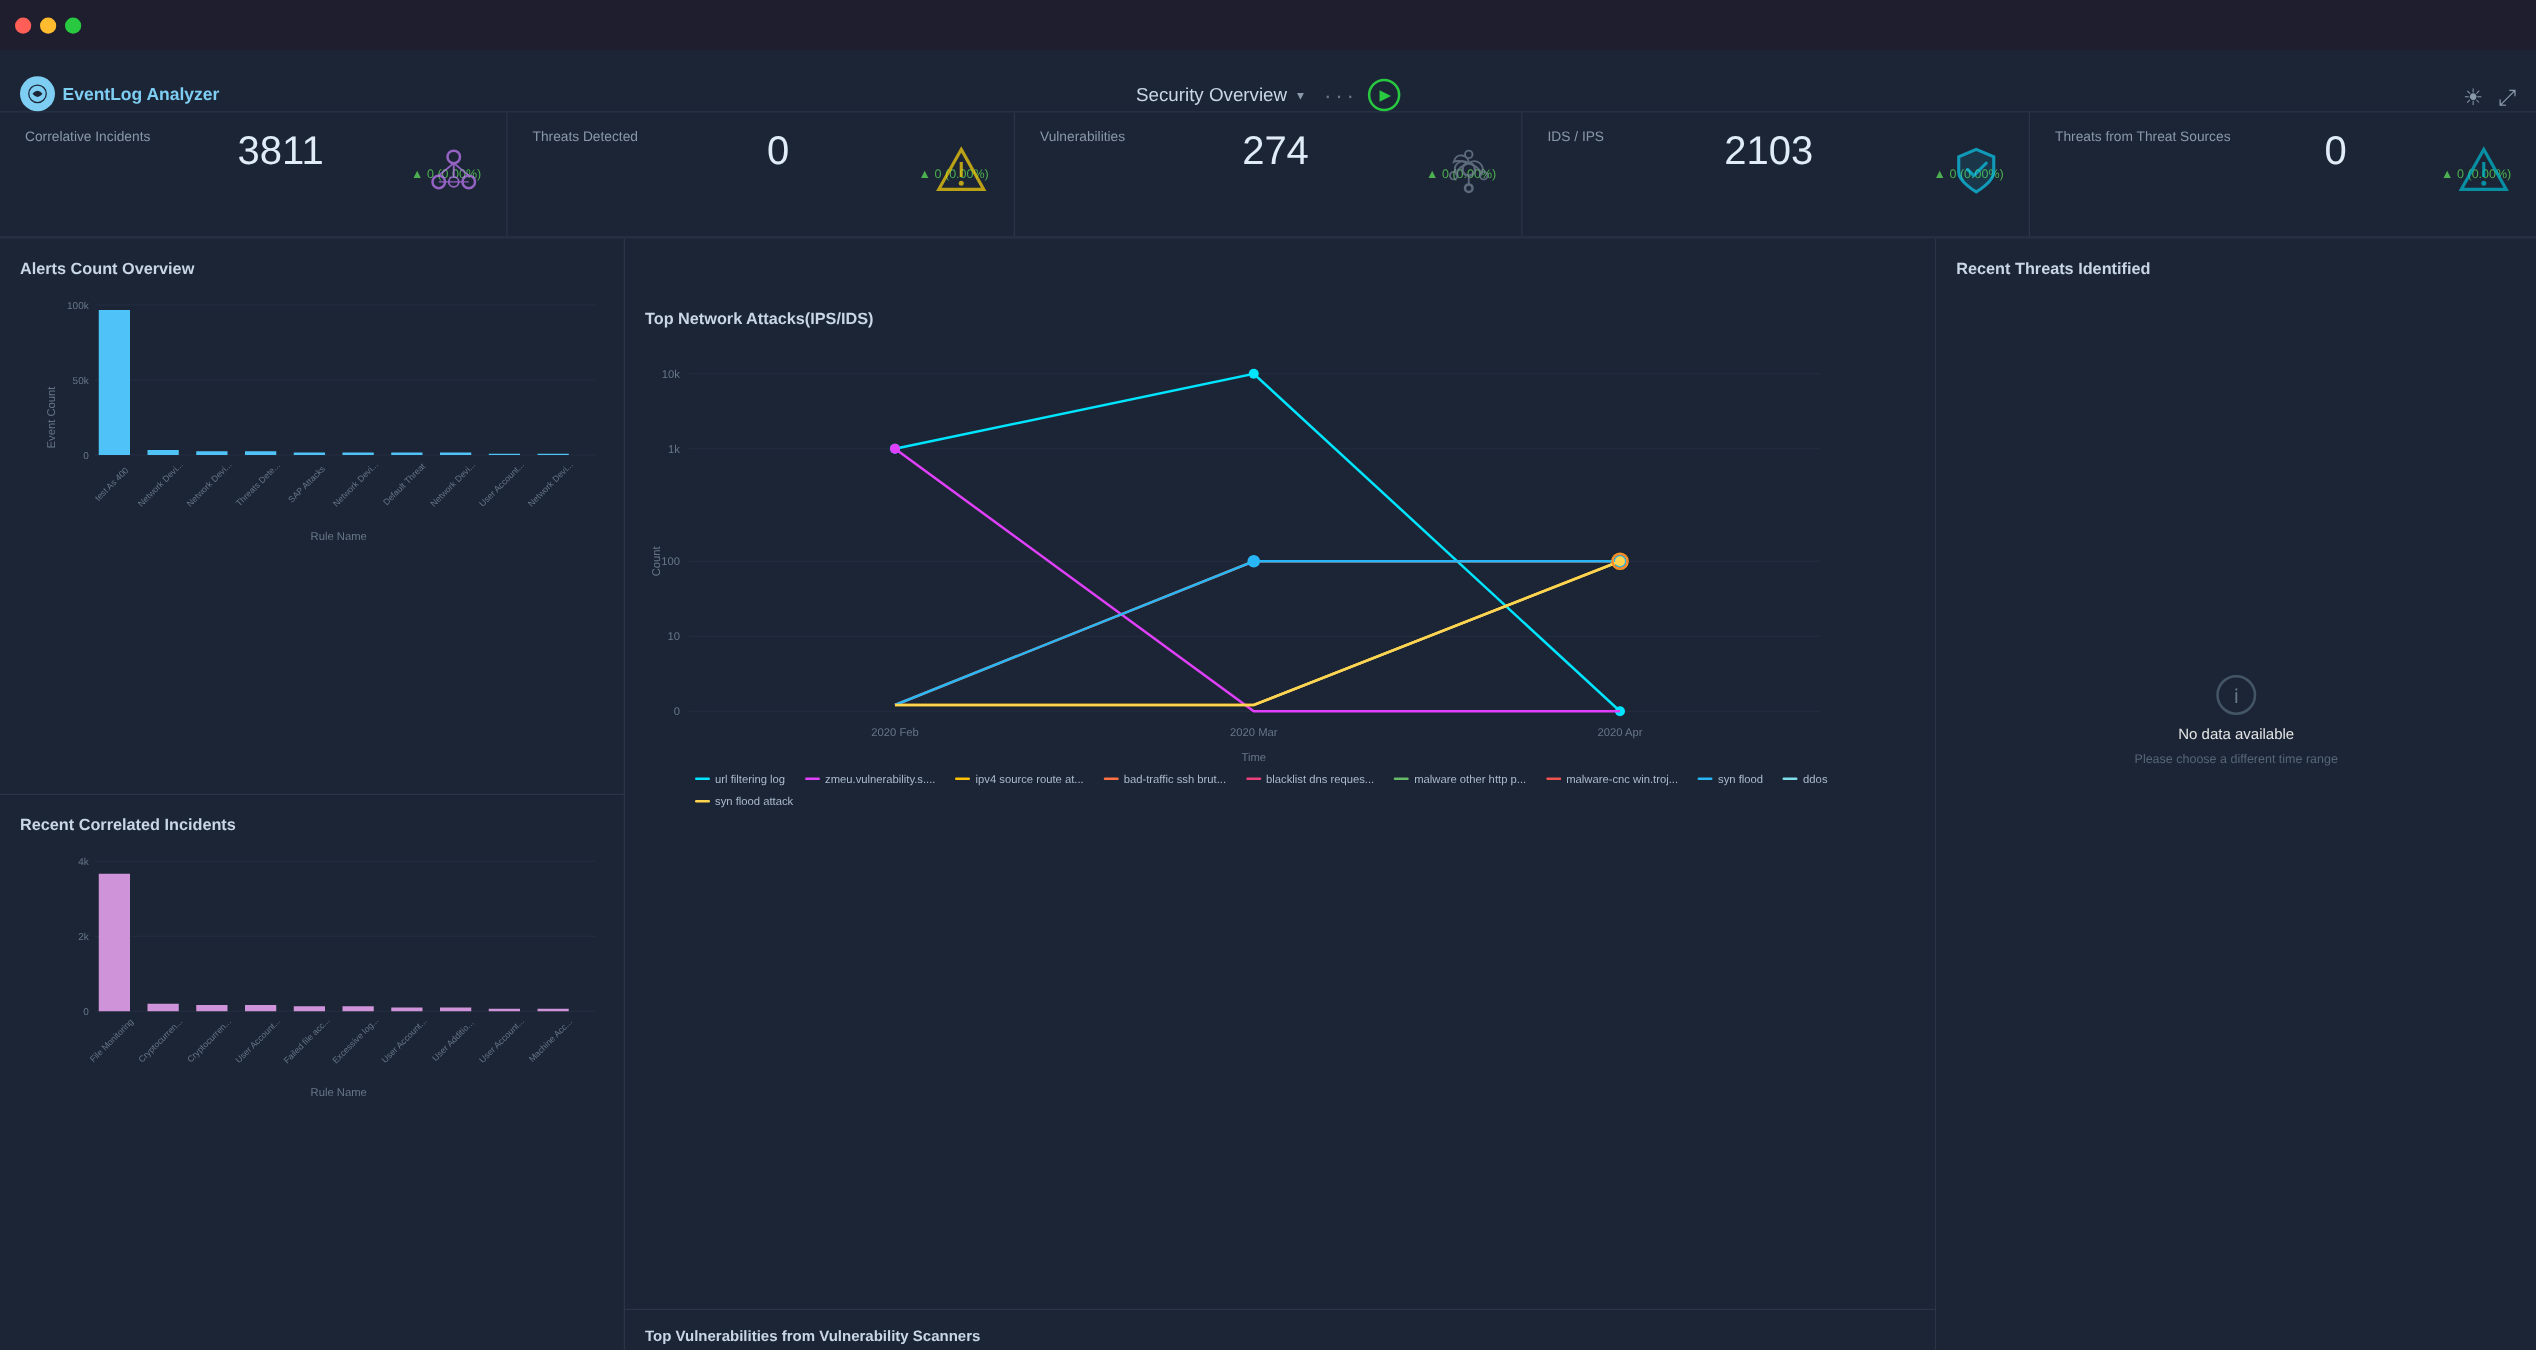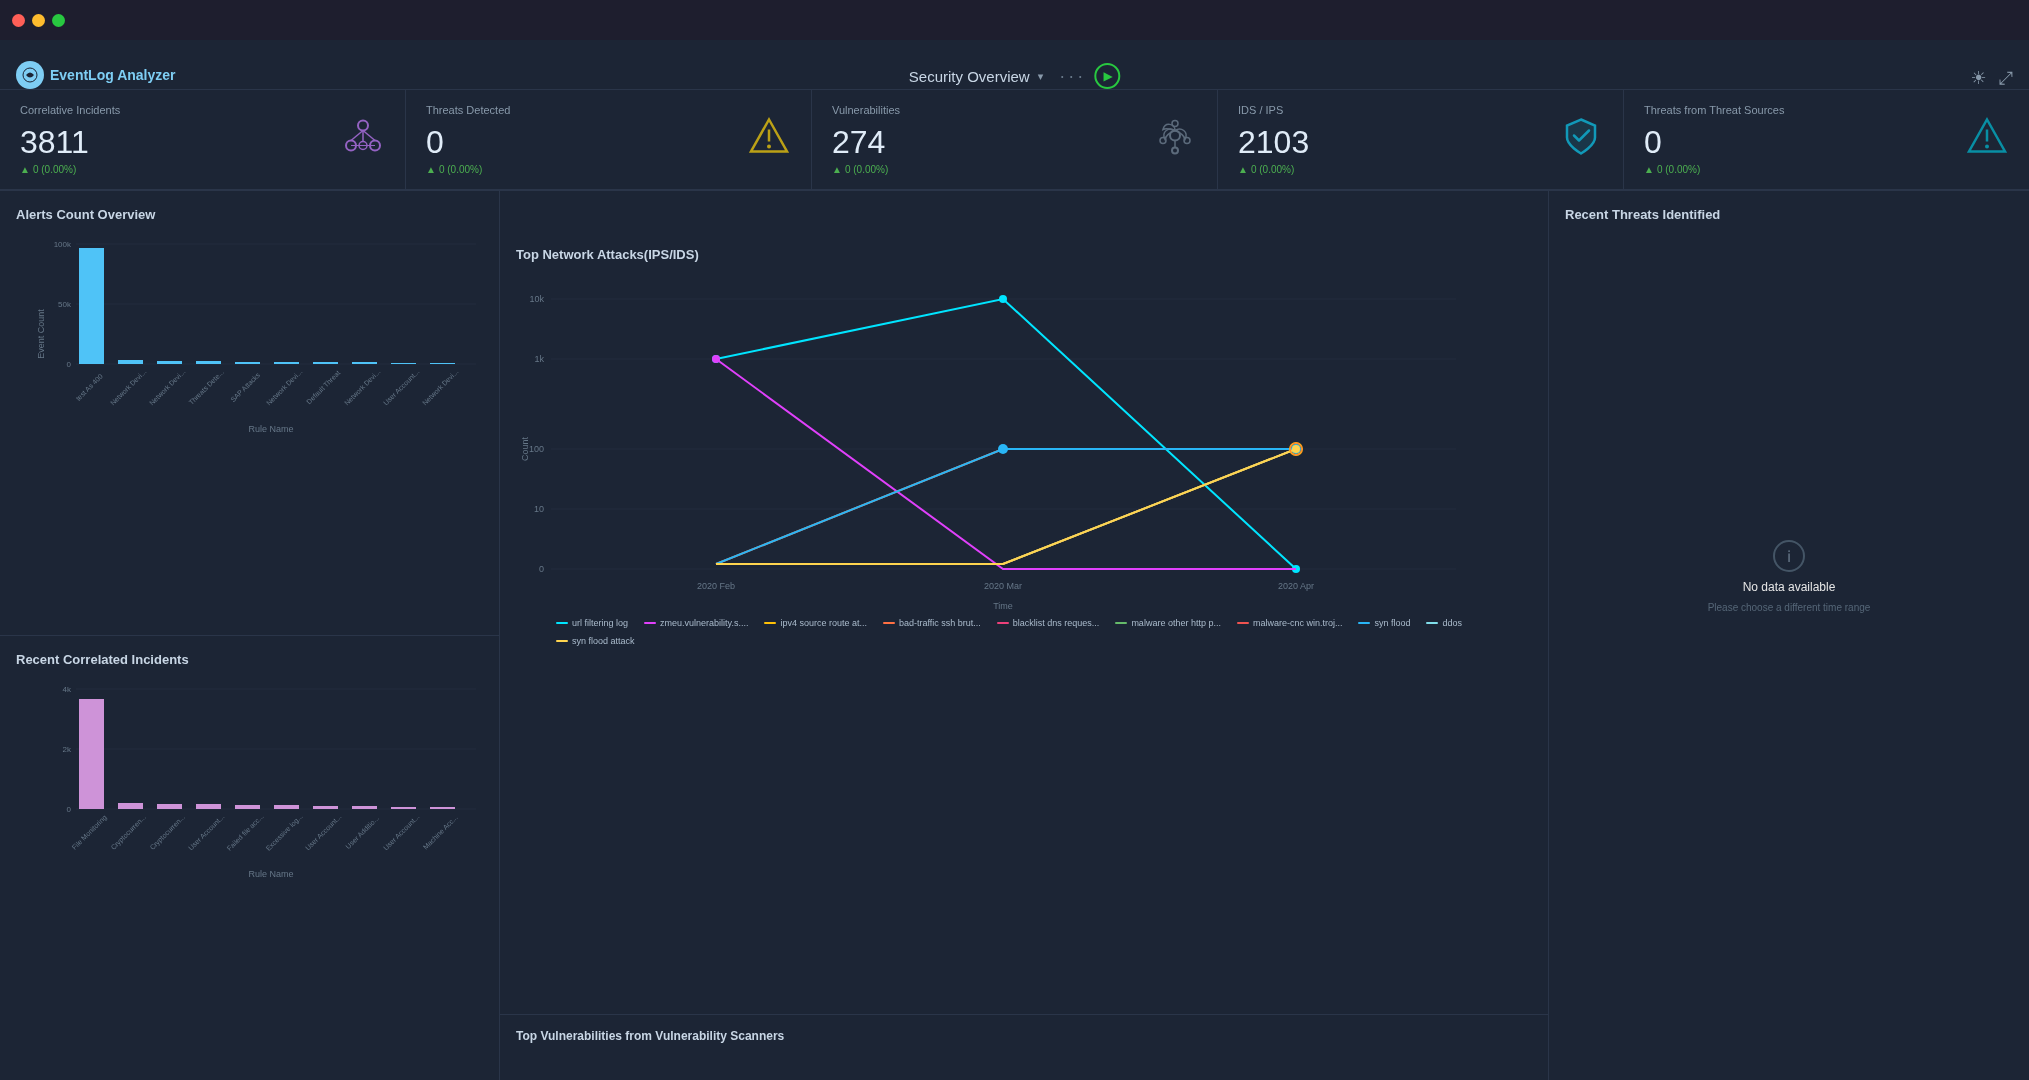--- a/index.html
+++ b/index.html
@@ -100,21 +100,21 @@
       background: #1c2535;
       height: 100px;
       display: flex;
       border-bottom: 1px solid #2a3549;
     }
     .stat-item {
       flex: 1;
       padding: 14px 20px;
       border-right: 1px solid #2a3549;
       display: flex;
-      flex-direction: column;
+      flex-direction: row;
       justify-content: space-between;
       position: relative;
     }
     .stat-item:last-child { border-right: none; }
     .stat-label {
       font-size: 11px;
       color: #8899aa;
       margin-bottom: 4px;
     }
     .stat-value {
@@ -526,21 +526,21 @@
           <div class="legend-dot" style="background:#80deea; height:2px; width:12px;"></div>
           <span style="font-size:9px; color:#aabbcc;">ddos</span>
         </div>
         <div class="legend-item">
           <div class="legend-dot" style="background:#ffd54f; height:2px; width:12px;"></div>
           <span style="font-size:9px; color:#aabbcc;">syn flood attack</span>
         </div>
       </div>
     </div>
 
-    <div class="bottom-panel-label" style="background:#1c2535; border-top:1px solid #2a3549; height:66px;">Top Vulnerabilities from Vulnerability Scanners</div>
+    <div class="bottom-panel-label" style="background:#1c2535; border-top:1px solid #2a3549; height:33px;">Top Vulnerabilities from Vulnerability Scanners</div>
   </div>
 
   <div style="grid-column:3; grid-row:1/3; background:#1c2535; display:flex; flex-direction:column;">
     <div style="flex:1; padding:16px;">
       <div class="panel-title">Recent Threats Identified</div>
 
       <div class="no-data">
         <div class="no-data-icon">
           <span style="font-size:16px; color:#667788;">ℹ</span>
         </div>

